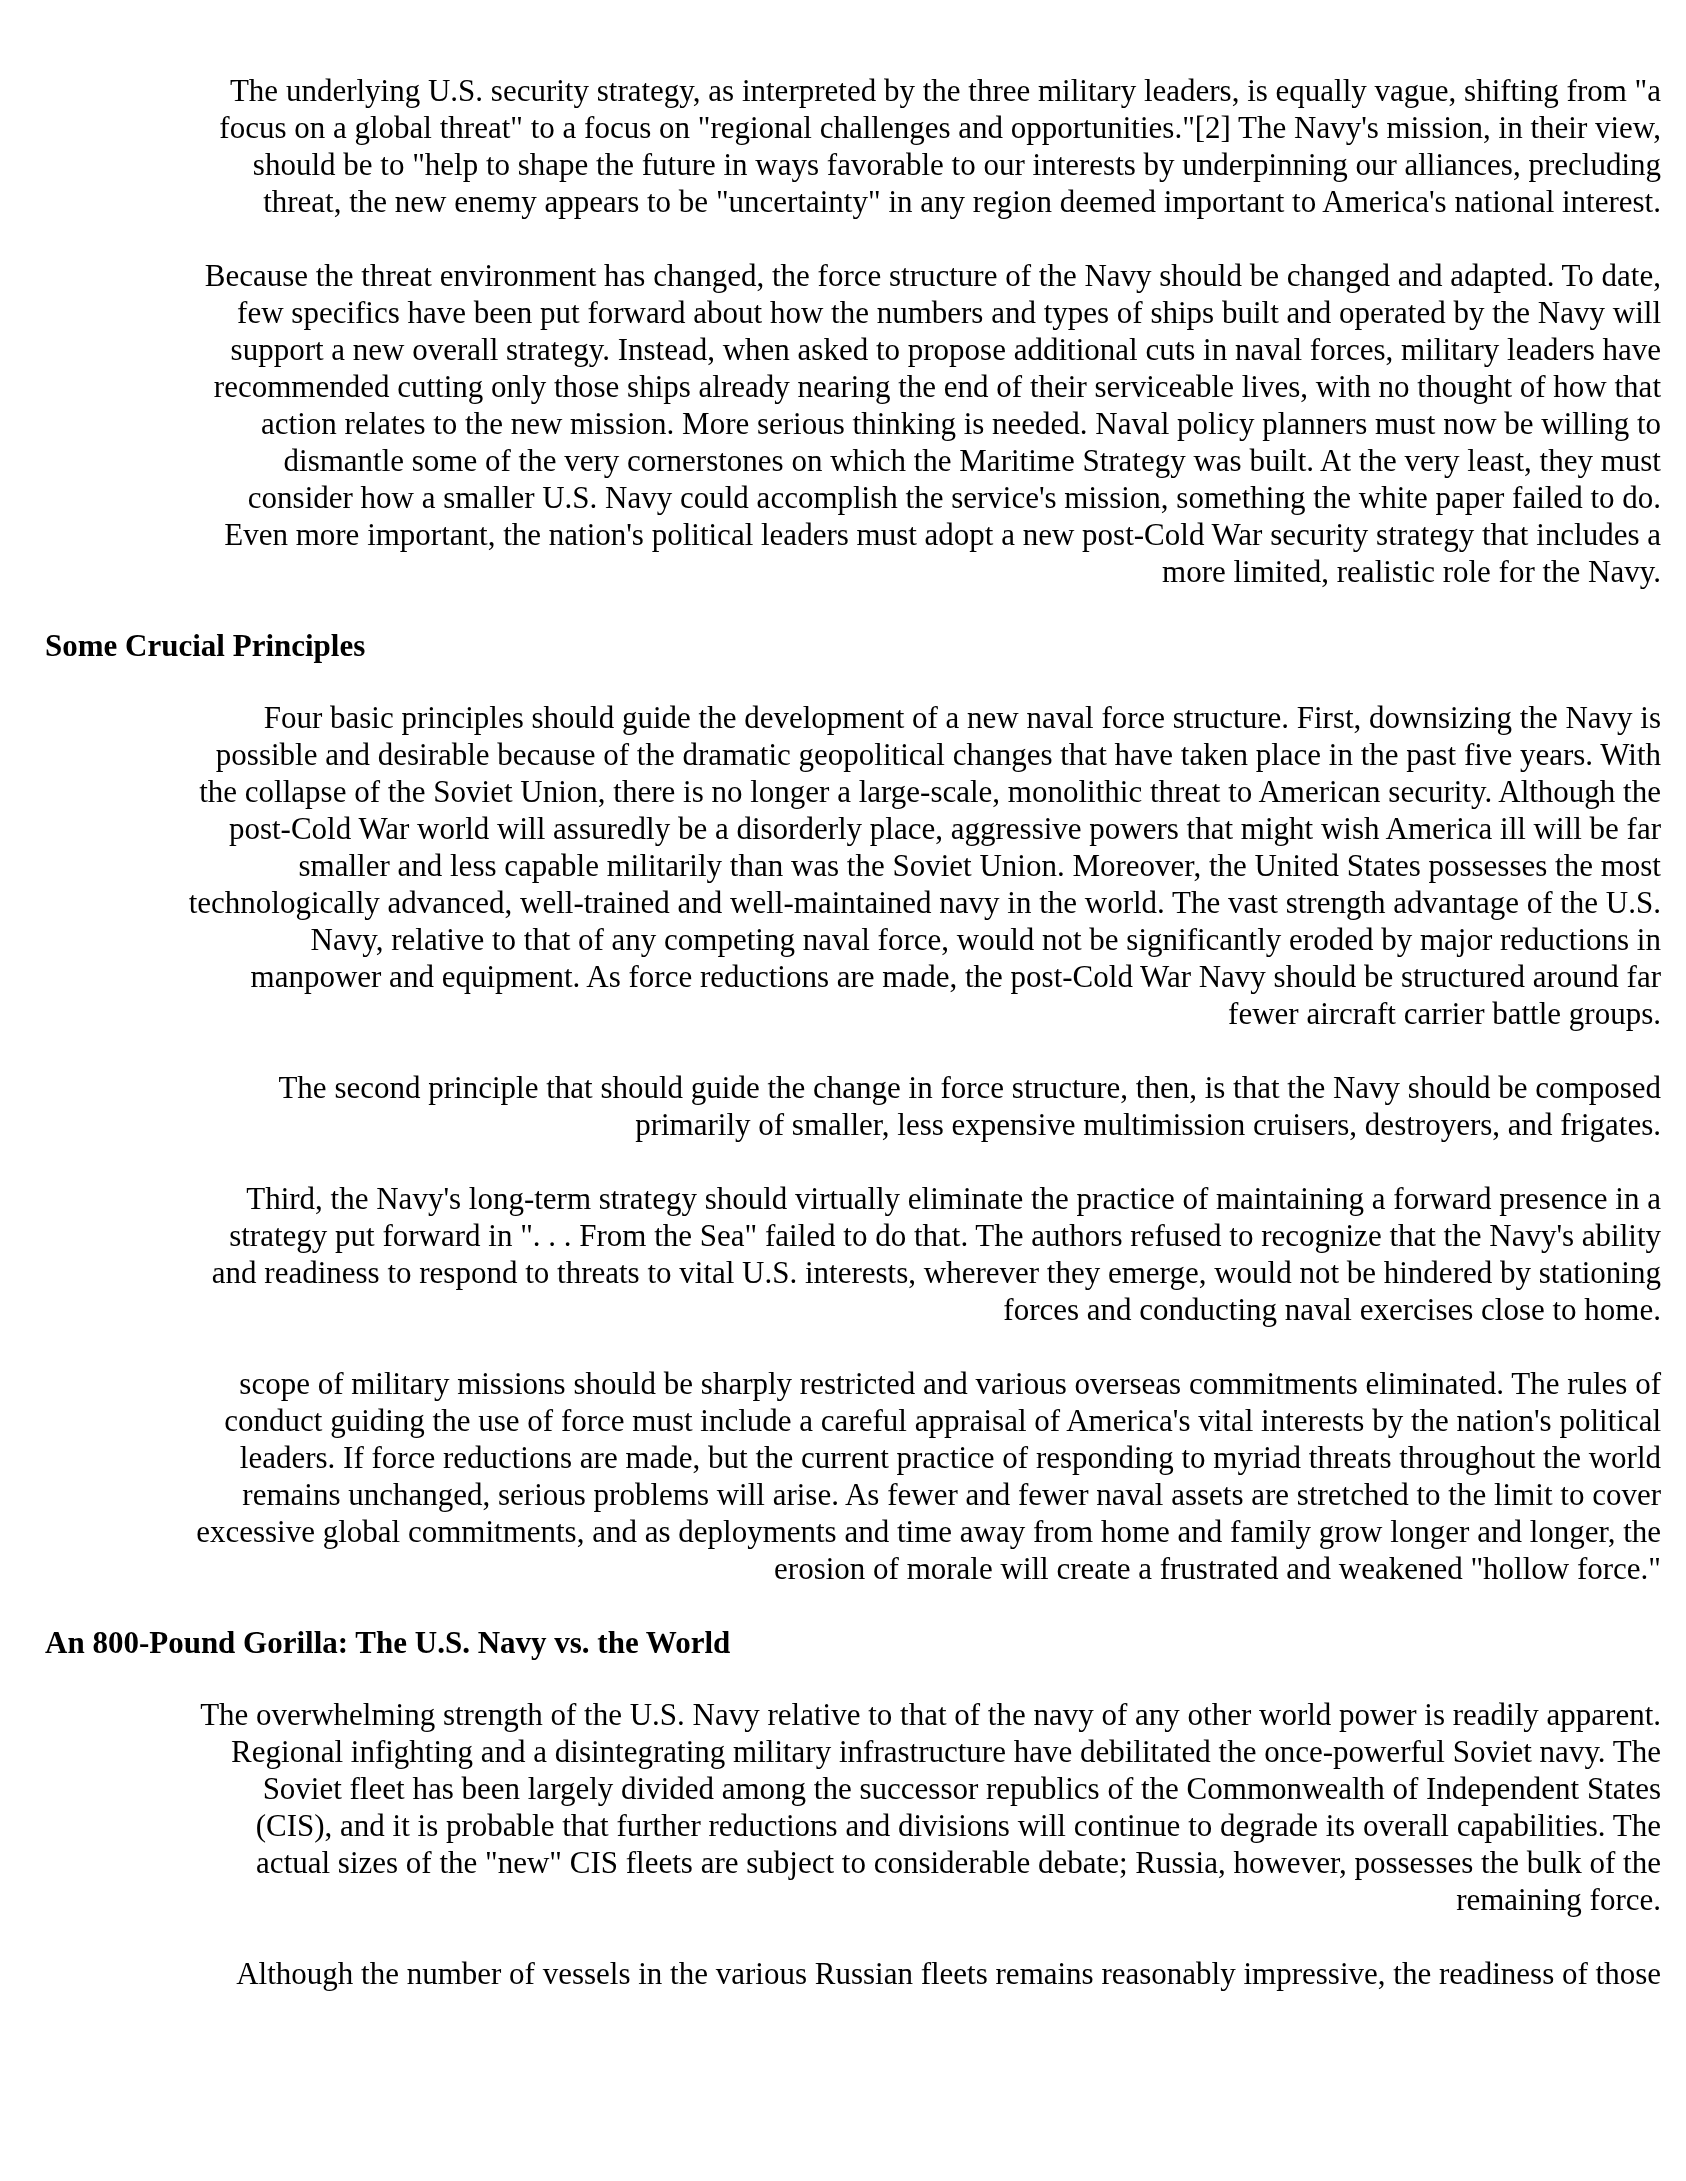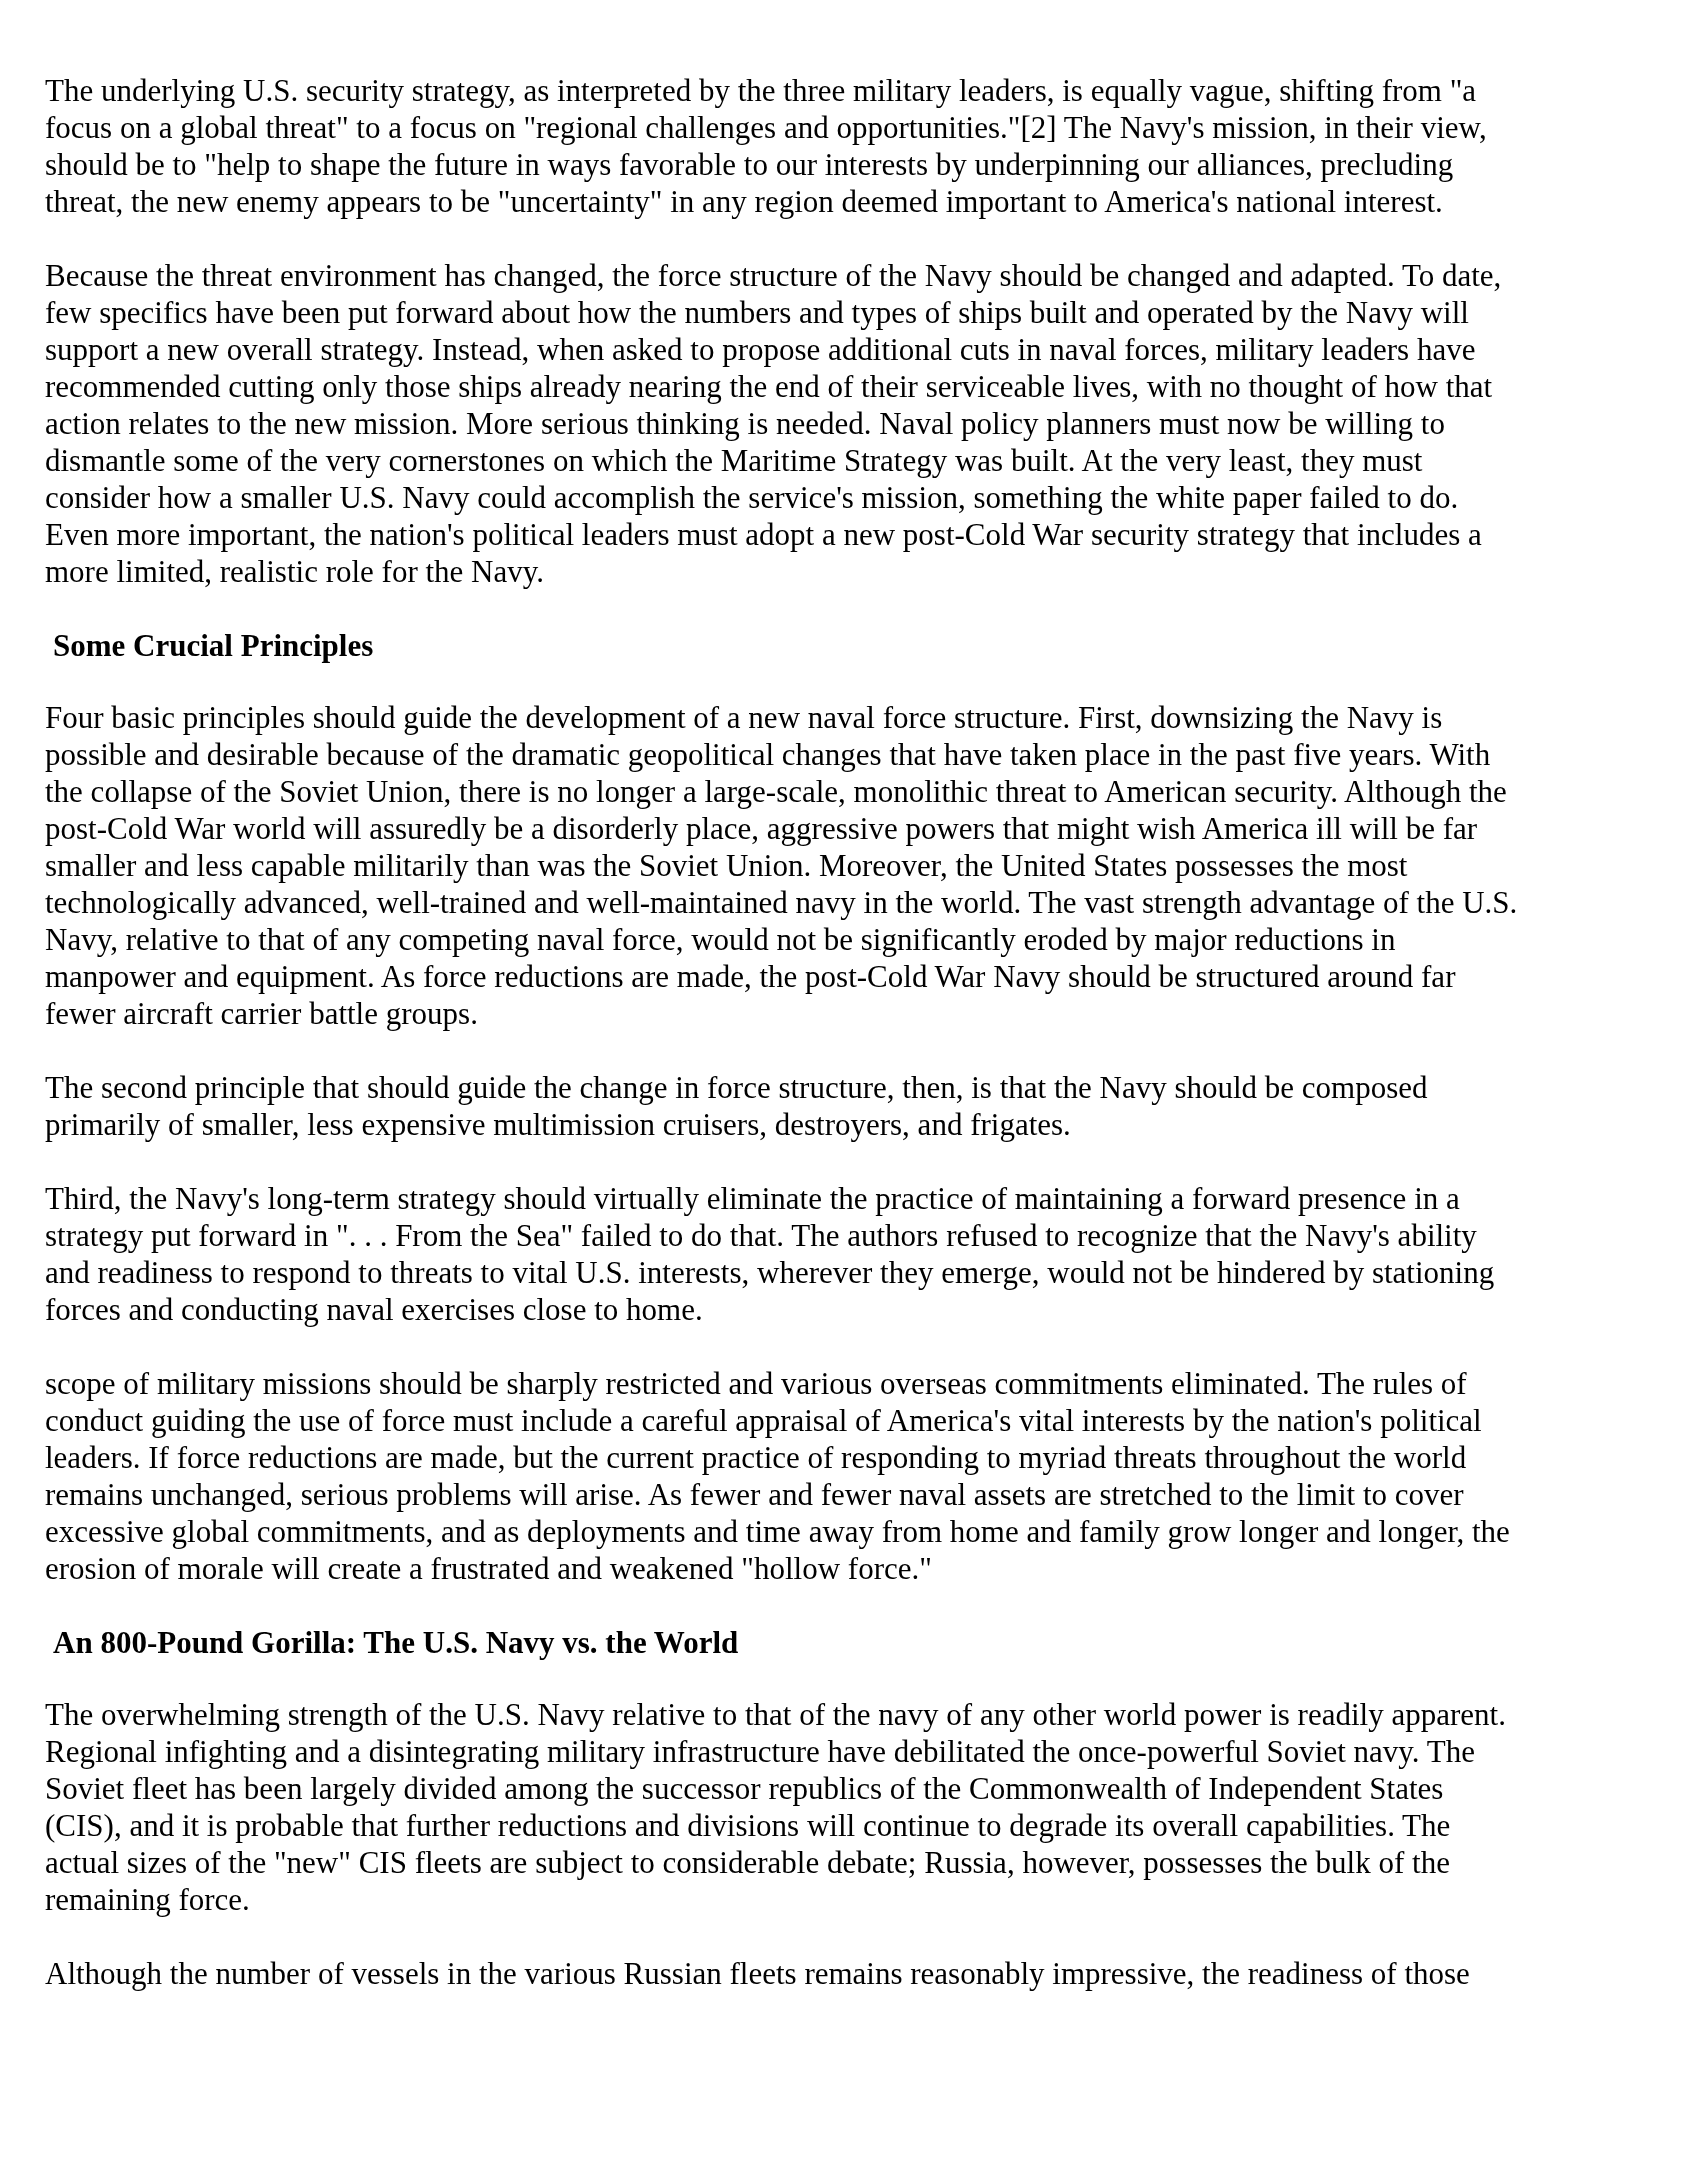--- a/index.html
+++ b/index.html
@@ -16,34 +16,35 @@
     color: #000000;
   }
   .page {
     position: absolute;
     left: 45px;
     top: 72px;
     width: 1616px;
   }
   .para {
     margin: 0 0 37px 0;
+    text-align: right;
   }
   .line {
     display: block;
     font-size: 31px;
     line-height: 37px;
     height: 37px;
     white-space: nowrap;
   }
   .heading {
     font-weight: bold;
     font-size: 31px;
     line-height: 37px;
     height: 37px;
-    margin: 0 0 35px 8px;
+    margin: 0 0 35px 0;
     white-space: nowrap;
     font-family: Liberation Serif, serif;
   }
 </style>
 </head>
 <body>
 
 <div class="page">
 
   <div class="para">

